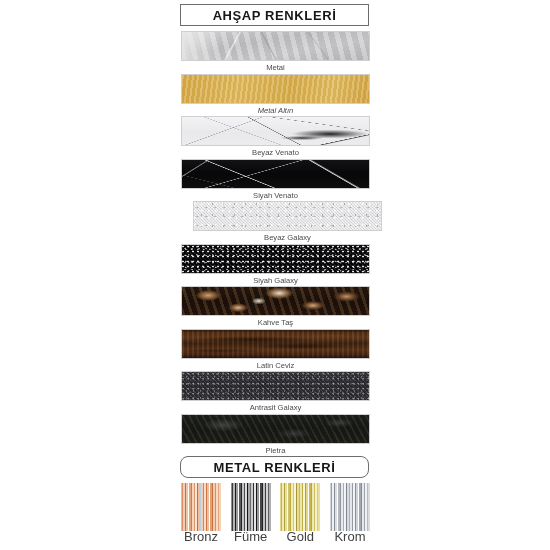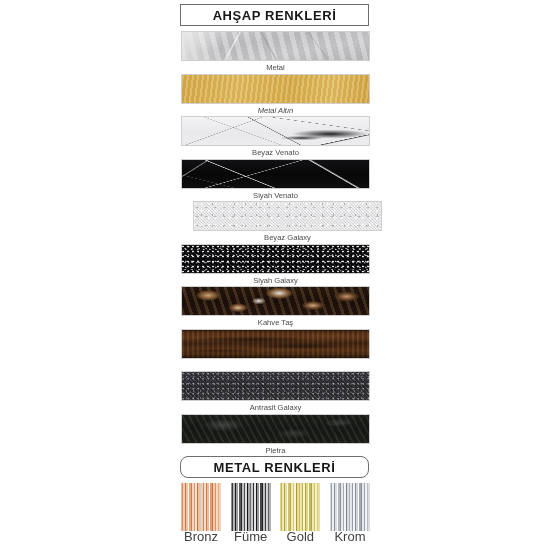--- a/index.html
+++ b/index.html
@@ -287,20 +287,21 @@
       <div class="swatch-row" style="top: 243.5px;">
         <div class="swatch tx-siyah-galaxy"></div>
         <div class="swatch-label">Siyah Galaxy</div>
       </div>
       <div class="swatch-row" style="top: 286px;">
         <div class="swatch tx-kahve-tas"></div>
         <div class="swatch-label">Kahve Taş</div>
       </div>
       <div class="swatch-row" style="top: 328.5px;">
         <div class="swatch tx-latin-ceviz"></div>
+        <div class="swatch-label">Latin Ceviz</div>
       </div>
       <div class="swatch-row" style="top: 371px;">
         <div class="swatch tx-antrasit-galaxy"></div>
         <div class="swatch-label">Antrasit Galaxy</div>
       </div>
       <div class="swatch-row" style="top: 413.5px;">
         <div class="swatch tx-pietra"></div>
         <div class="swatch-label">Pietra</div>
       </div>
     </div>

